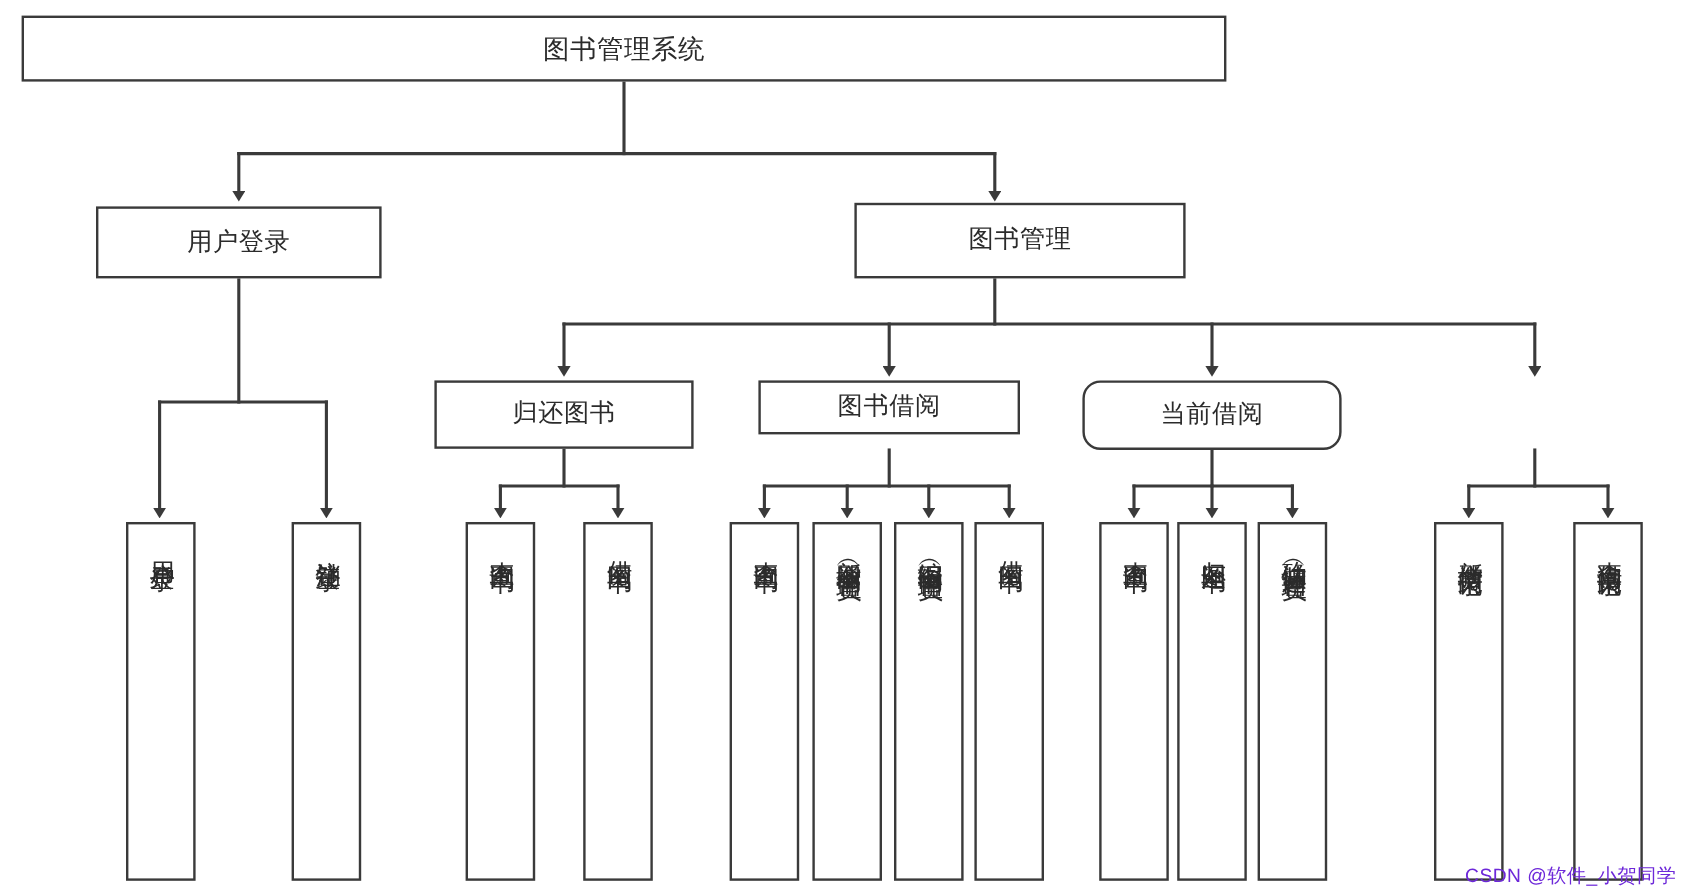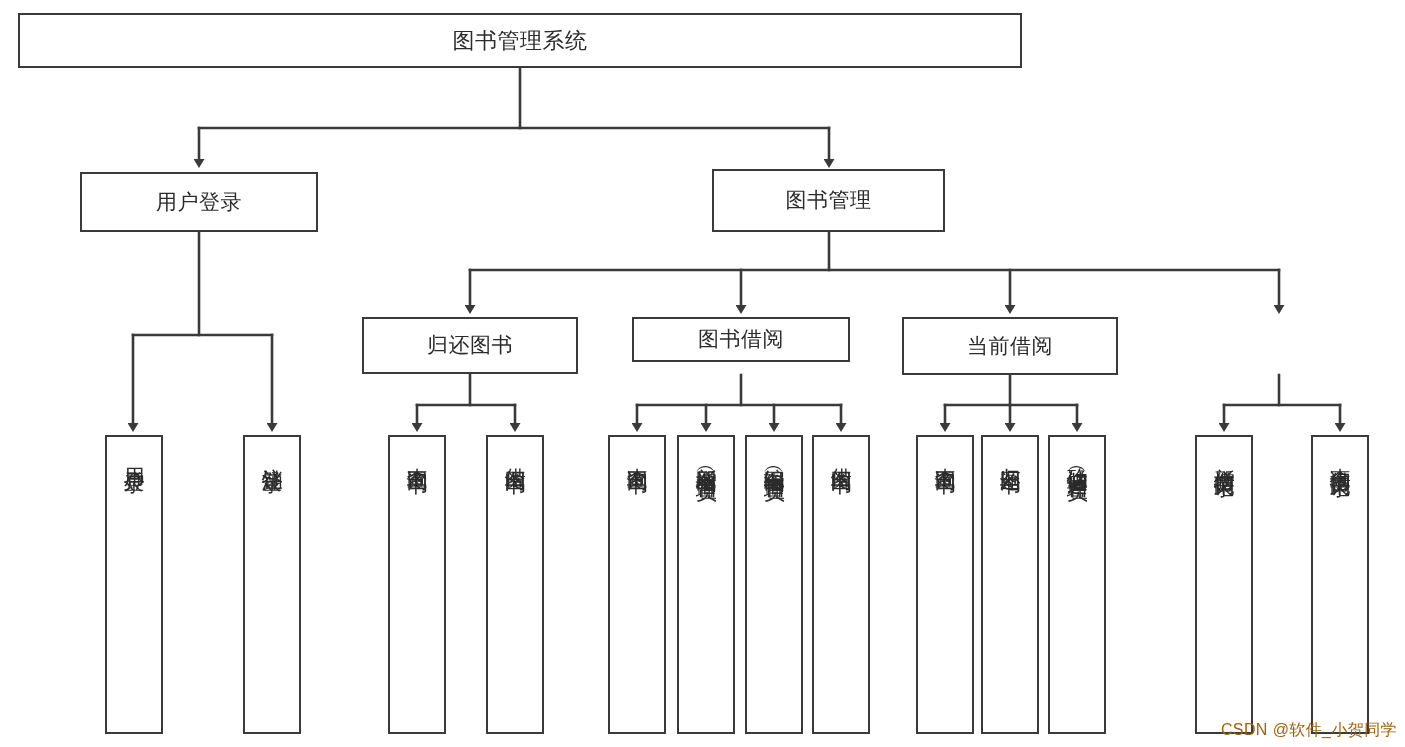--- a/index.html
+++ b/index.html
@@ -60,21 +60,21 @@
     font-size: 21px;
     line-height: 1.08;
     letter-spacing: 2px;
     white-space: nowrap;
   }
   .watermark {
     position: absolute;
     right: 8px;
     bottom: 6px;
     font-size: 16px;
-    color: #a16207;
+    color: #6d28d9;
     letter-spacing: 0.4px;
     white-space: nowrap;
   }
 </style>
 </head>
 <body>
 
 <div id="canvas">
 
   <svg id="wires" viewBox="0 0 1405 747">
@@ -128,31 +128,31 @@
     </g>
   </svg>
 
   <div class="node horiz root" style="left:18px; top:13px; width:1004px; height:55px;">
     <span class="lbl">图书管理系统</span>
   </div>
 
   <div class="node horiz" style="left:80px; top:172px; width:238px; height:60px;">
     <span class="lbl">用户登录</span>
   </div>
-  <div class="node horiz" style="left:712px; top:169px; width:233px; height:63px;">
+  <div class="node horiz" style="left:712px; top:169px; width:276px; height:63px;">
     <span class="lbl">图书管理</span>
   </div>
 
   <div class="node horiz" style="left:362px; top:317px; width:216px; height:57px;">
     <span class="lbl">归还图书</span>
   </div>
   <div class="node horiz" style="left:632px; top:317px; width:218px; height:45px;">
     <span class="lbl">图书借阅</span>
   </div>
-  <div class="node horiz" style="left:902px; top:317px; width:216px; height:58px;">
+  <div class="node horiz" style="left:902px; top:317px; width:216px; height:58px;border-radius:15px;">
     <span class="lbl">当前借阅</span>
   </div>
 
   <div class="node vert" style="left:105px; top:435px; width:58px; height:299px;">
     <span class="lbl">用户登录</span>
   </div>
   <div class="node vert" style="left:243px; top:435px; width:58px; height:299px;">
     <span class="lbl">注销登录</span>
   </div>
 

